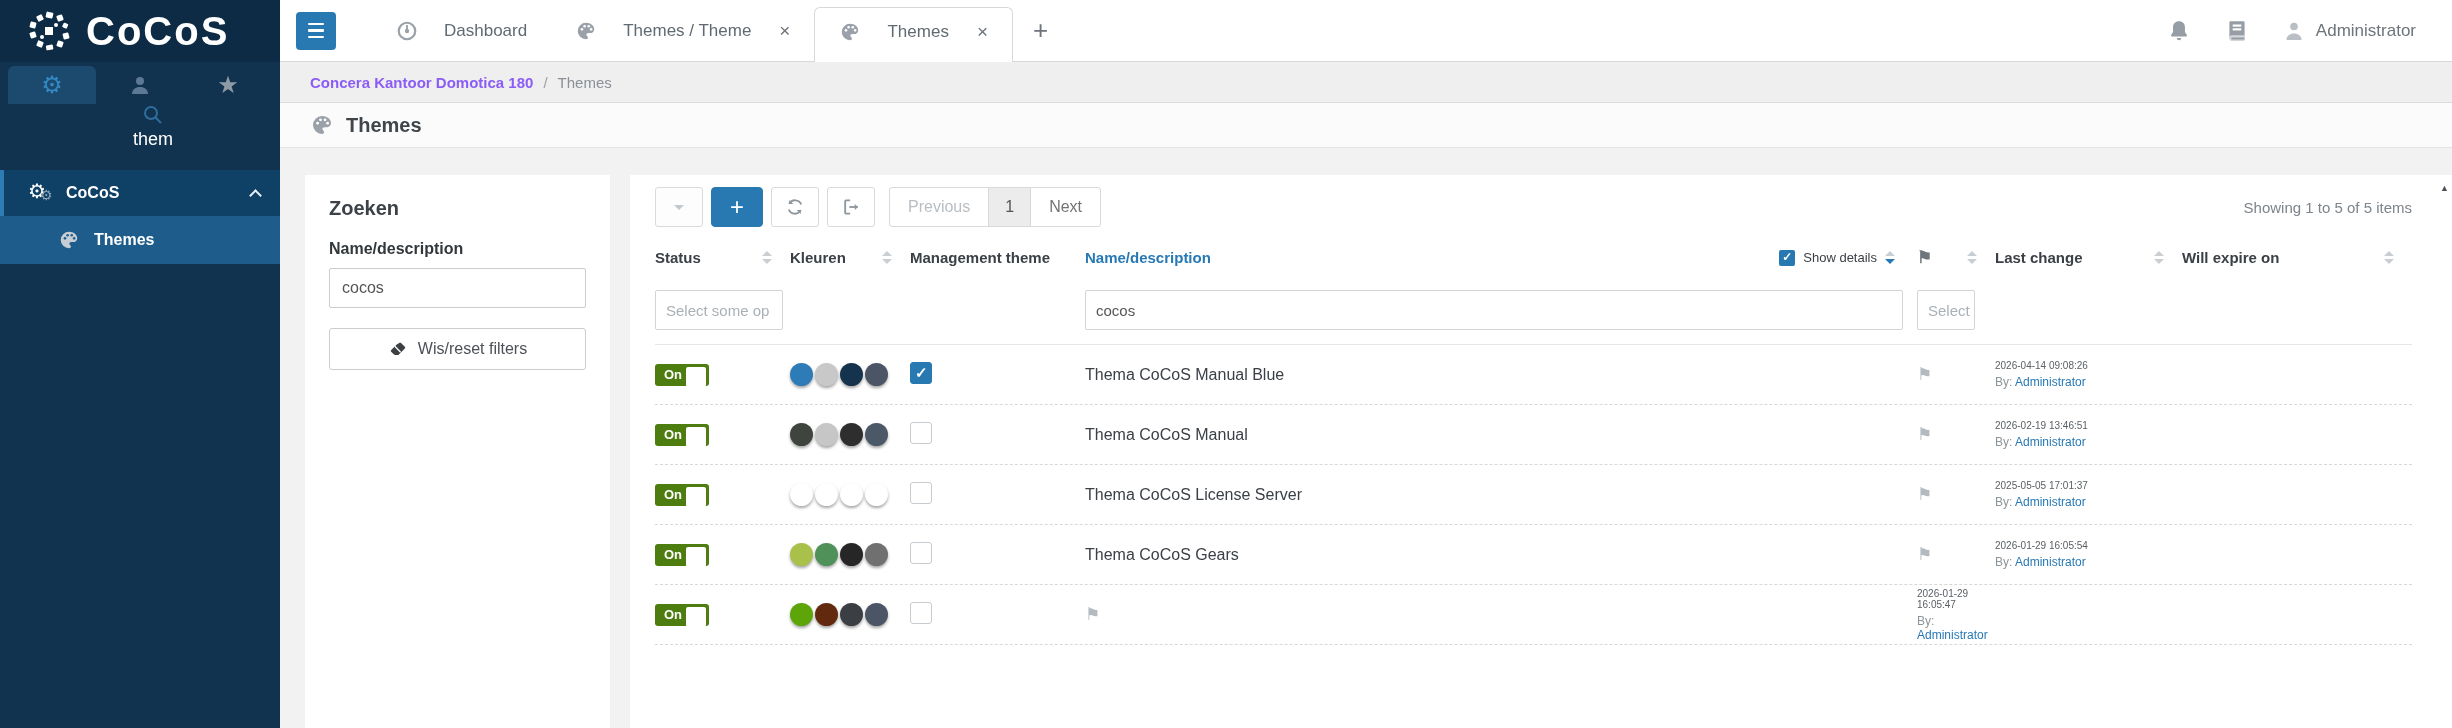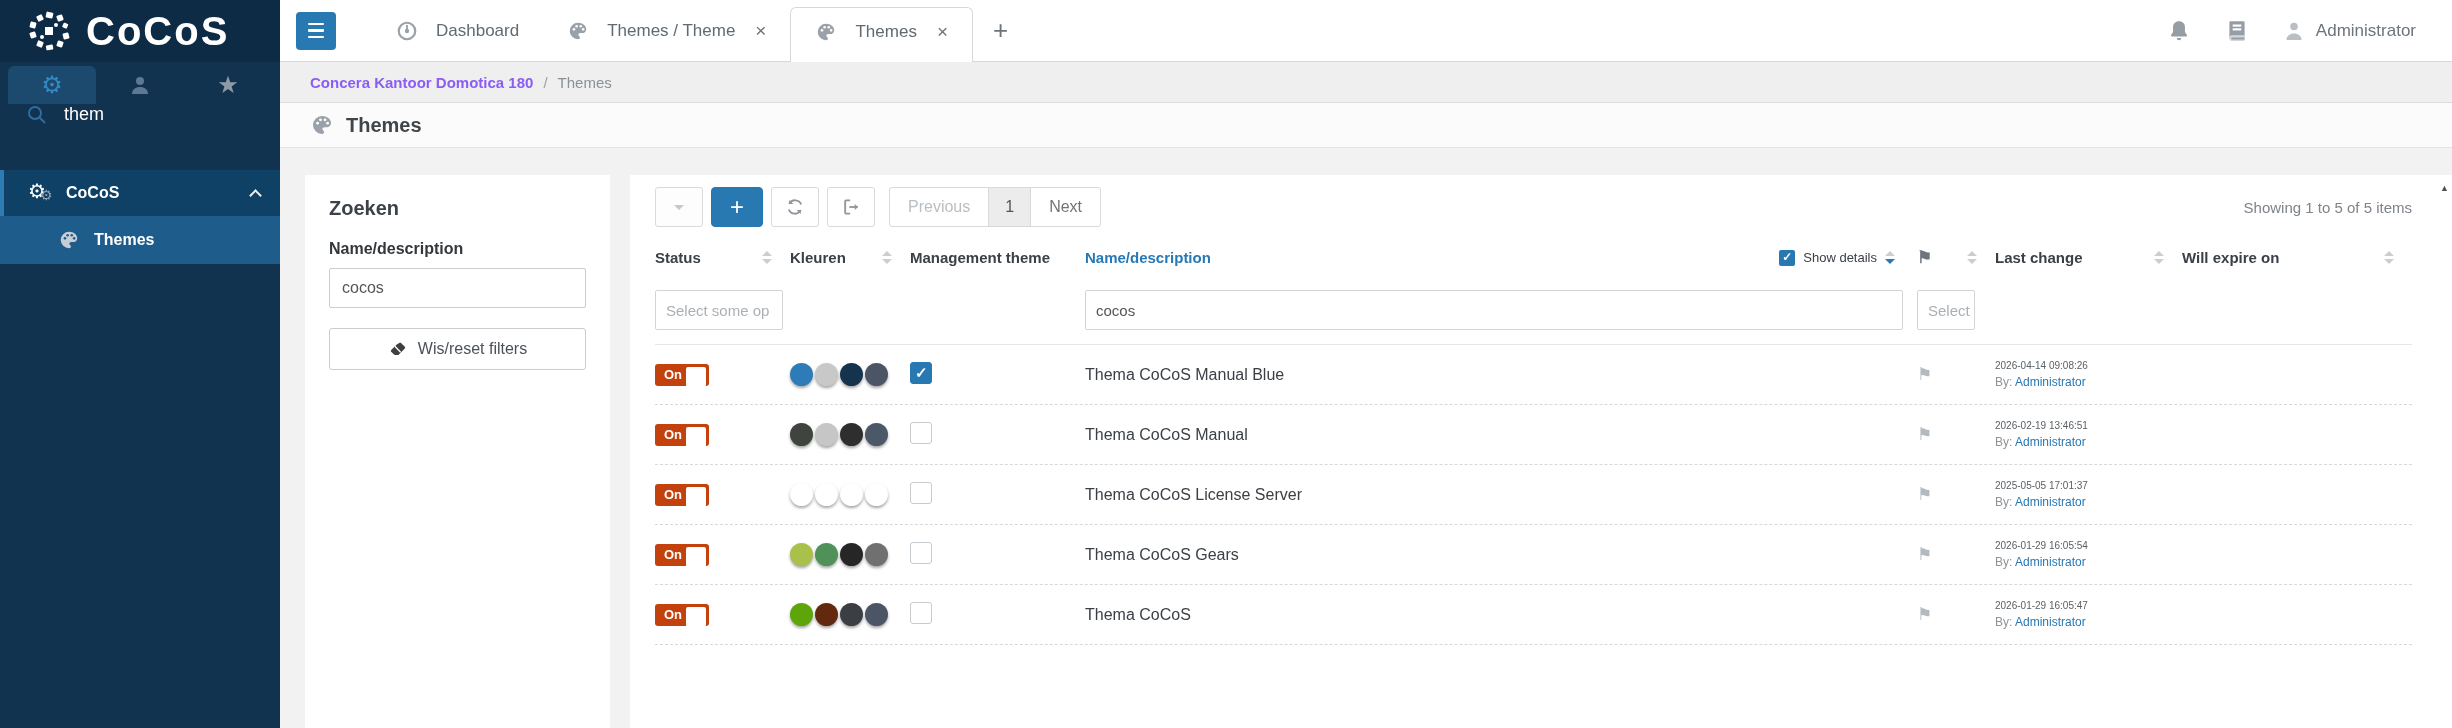--- a/index.html
+++ b/index.html
@@ -9,39 +9,39 @@
   
   .sidebar { width:280px; min-width:280px; height:100%; background:#113350; display:flex; flex-direction:column; }
   .logo-bar { height:62px; background:#0d2b45; display:flex; align-items:center; padding-left:26px; gap:14px; }
   .logo-icon { width:46px; height:46px; }
   .logo-text { color:#fff; font-size:40px; font-weight:bold; letter-spacing:2px; }
   .side-tabs { height:42px; display:flex; align-items:flex-end; padding:0 8px; }
   .side-tab { flex:1; height:38px; display:flex; align-items:center; justify-content:center; cursor:pointer; }
   .side-tab.active { background:#1c4a6f; border-radius:6px 6px 0 0; }
   .gear-glyph { color:#3388c3; font-size:24px; line-height:1; }
   .star-glyph { color:#8f9aa7; font-size:24px; line-height:1; }
-  .side-search { height:50px; display:flex; align-items:flex-start; padding-left:26px; gap:16px; }
+  .side-search { height:50px; display:flex; align-items:center; padding-left:26px; gap:3px;flex-direction:column; }
   .side-search-value { color:#fff; font-size:18px; }
   .side-group { margin-top:16px; height:46px; background:#0f4066; border-left:4px solid #2f7cb5; display:flex; align-items:center; padding:0 20px 0 24px; cursor:pointer; }
   .gears-icon { position:relative; width:26px; height:24px; margin-right:12px; }
   .gears-icon .g1 { position:absolute; left:0; top:-2px; color:#fff; font-size:20px; }
   .gears-icon .g2 { position:absolute; left:12px; top:6px; color:#8fa3b5; font-size:14px; }
   .side-group-label { color:#fff; font-size:16px; font-weight:bold; }
   .chevron-up { width:9px; height:9px; border-left:2px solid #e8eef3; border-top:2px solid #e8eef3; transform:rotate(45deg); margin-left:auto; margin-top:4px; }
   .side-item { height:48px; background:#1e5c8c; display:flex; align-items:center; padding-left:58px; gap:14px; cursor:pointer; }
   .side-item-label { color:#fff; font-size:16px; font-weight:bold; }
 
   
   .main-col { flex:1; display:flex; flex-direction:column; min-width:0; }
 
   .top-header { height:62px; background:#fff; border-bottom:1px solid #d8d8d8; display:flex; align-items:center; padding-left:16px; }
   .hamburger-btn { width:40px; height:38px; background:#2878b2; border:none; border-radius:4px; display:flex; flex-direction:column; align-items:center; justify-content:center; gap:4px; cursor:pointer; }
   .hamburger-btn i { display:block; width:16px; height:2.5px; background:#fff; border-radius:1px; }
   .tabs { display:flex; align-items:center; height:100%; margin-left:36px; }
-  .tab { display:flex; align-items:center; gap:18px; padding:12px 24px; color:#5f6a72; font-size:17px; height:100%; cursor:pointer; }
+  .tab { display:flex; align-items:center; gap:26px; padding:12px 24px; color:#5f6a72; font-size:17px; height:100%; cursor:pointer; }
   .tab.active { background:#fff; border:1px solid #d8d8d8; border-bottom:none; border-radius:6px 6px 0 0; height:55px; align-self:flex-end; margin-bottom:-1px; padding-top:6px; z-index:2; }
   .tab-close { color:#6d747b; font-size:19px; margin-left:2px; }
   .add-tab { font-size:26px; color:#6d747b; padding:0 20px; background:none; border:none; cursor:pointer; }
   .header-right { margin-left:auto; display:flex; align-items:center; gap:32px; padding-right:36px; }
   .user-chip { display:flex; align-items:center; gap:10px; cursor:pointer; }
   .user-name { font-size:17px; color:#6d747b; }
   .icon-btn { background:none; border:none; cursor:pointer; display:flex; }
 
   .breadcrumb-bar { height:41px; background:#efefef; border-bottom:1px solid #dcdcdc; display:flex; align-items:center; padding-left:30px; gap:10px; font-size:15px; }
   .crumb-root { color:#8b5cf6; font-weight:bold; }
@@ -90,21 +90,21 @@
   .details-label { font-size:13px; color:#3b4046; font-weight:normal; }
   .flag-glyph { font-size:17px; color:#6e757b; }
 
   .tfilter { margin-top:22px; padding-bottom:14px; border-bottom:1px solid #e6e6e6; align-items:center; }
   .filter-box { height:40px; border:1px solid #d4d4d4; border-radius:2px; background:#fff; display:flex; align-items:center; padding:0 10px; font-size:15px; color:#aab0b5; }
   .fb-status { width:128px; }
   .fb-name { width:calc(100% - 14px); color:#555; }
   .fb-flag { width:58px; }
 
   .trow { height:60px; align-items:center; border-bottom:1px dashed #d8d8d8; }
-  .toggle { width:54px; height:22px; background:#c2410c; border-radius:3px; position:relative; display:flex; align-items:center; cursor:pointer; }
+  .toggle { width:54px; height:22px; background:#4d7c0f; border-radius:3px; position:relative; display:flex; align-items:center; cursor:pointer; }
   .toggle-label { color:#fff; font-size:13px; font-weight:bold; margin-left:9px; }
   .toggle-knob { position:absolute; right:3px; top:3px; width:20px; height:20px; background:#fff; border-radius:2px; }
   .swatches { display:flex; }
   .swatch { width:23px; height:23px; border-radius:50%; margin-right:2px; box-shadow:0 2px 3px rgba(0,0,0,0.35); background:#fff; }
   .checkbox { width:22px; height:22px; border:1px solid #c6cbd0; border-radius:3px; background:#fff; display:inline-block; position:relative; cursor:pointer; }
   .checkbox.checked { background:#2878b2; border-color:#2878b2; }
   .checkbox.checked::after { content:"✓"; position:absolute; left:4px; top:1px; color:#fff; font-size:15px; font-weight:bold; }
   .theme-name { font-size:16px; color:#3b4046; }
   .row-flag { color:#b3bac0; }
   .lc-date { font-size:10px; color:#5a6065; }
@@ -499,21 +499,20 @@
                 <span class="toggle-knob"></span>
               </span>
             </div>
           <div class="swatches">
               <span class="swatch" style="background-color: rgb(94, 165, 10);"></span>
               <span class="swatch" style="background-color: rgb(98, 41, 15);"></span>
               <span class="swatch" style="background-color: rgb(59, 62, 67);"></span>
               <span class="swatch" style="background-color: rgb(75, 85, 101);"></span>
             </div>
           <div><span class="checkbox"></span></div>
-          <div class="theme-name">Thema CoCoS</div>
           <div><span class="flag-glyph row-flag">⚑</span></div>
           <div>
             <div class="lc-date">2026-01-29 16:05:47</div>
             <div class="lc-by"><span>By:</span> <a>Administrator</a></div>
           </div>
           <div></div>
         </div>
 
       </section>
 

